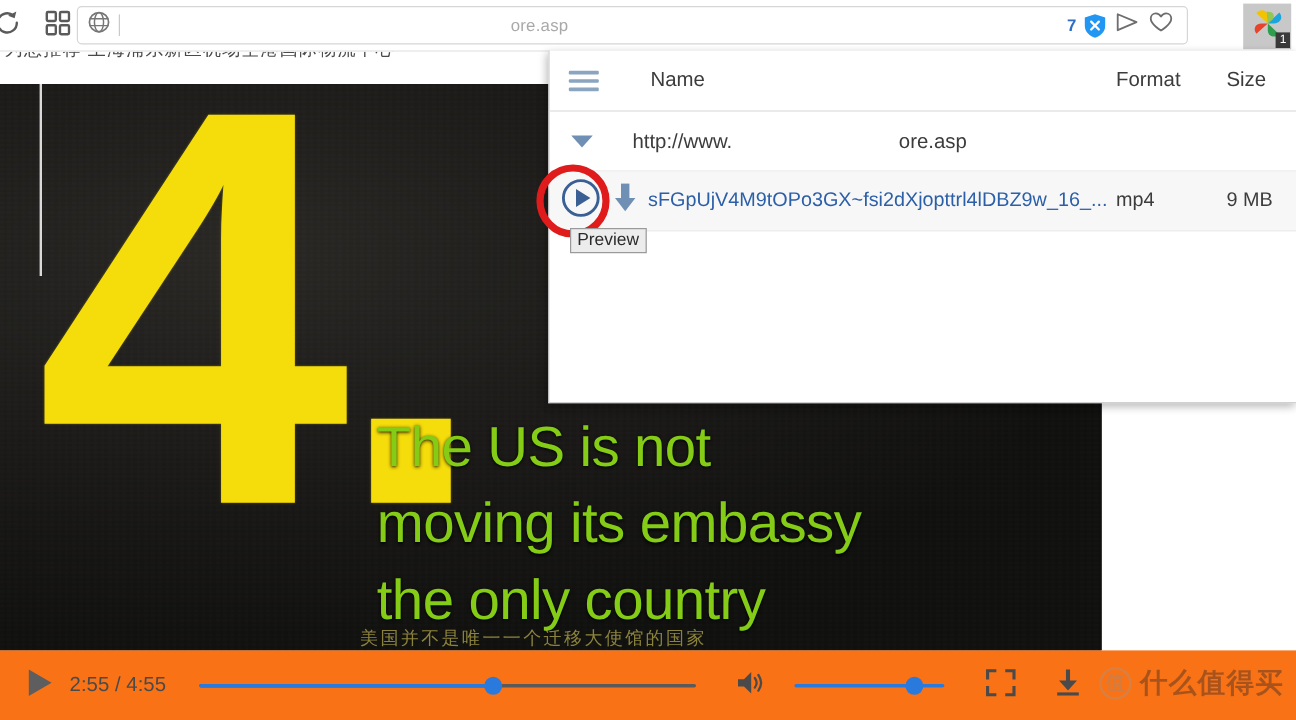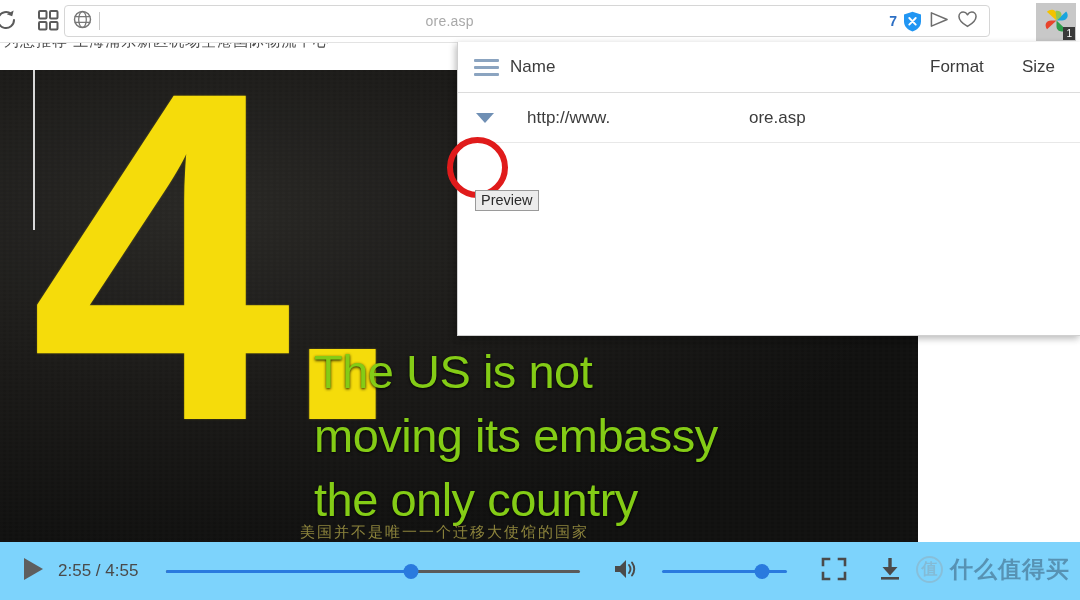--- a/index.html
+++ b/index.html
@@ -122,21 +122,21 @@
   }
   .subline {
     position: absolute; left: 300px; bottom: 0;
     font-size: 15px; color: #b5a94a; opacity: .75;
     white-space: nowrap; letter-spacing: 2px;
   }
 
   
   .controls {
     position: absolute; left: 0; top: 542px; width: 1080px; height: 58px;
-    background: #7dd3fc;
+    background: #f97316;
     display: flex; align-items: center;
   }
   .ctl-play {
     width: 46px; display: flex; align-items: center; justify-content: center;
     margin-left: 10px; color: #5e5e5e;
   }
   .ctl-time {
     font-size: 17px; color: #4a4a4a; margin-left: 2px;
     font-family: "Liberation Sans", sans-serif;
     white-space: nowrap;
@@ -197,21 +197,21 @@
   .dl-header {
     position: relative; height: 51px;
     border-bottom: 1px solid #dcdcdc;
     display: flex; align-items: center;
   }
   .dl-hamburger {
     width: 52px; display: flex; flex-direction: column; gap: 4px;
     align-items: center; justify-content: center; padding-left: 4px;
   }
   .dl-hamburger i { display: block; width: 25px; height: 3px; background: #8ba4c0; border-radius: 1px; }
-  .dl-col-name { font-size: 17px; color: #3c3c3c; flex: 1; }
+  .dl-col-name { font-size: 17px; color: #3c3c3c; flex: 1; margin-left: 32px; }
   .dl-col-format { font-size: 17px; color: #3c3c3c; width: 92px; }
   .dl-col-size { font-size: 17px; color: #3c3c3c; width: 58px; padding-right: 10px; text-align: left; }
 
   .dl-group {
     height: 50px; display: flex; align-items: center;
     border-bottom: 1px solid #e8e8e8;
     gap: 17px;
   }
   .dl-caret { width: 52px; display: flex; align-items: center; justify-content: center; padding-left: 2px; }
   .dl-caret svg { display: block; }
@@ -422,20 +422,41 @@
               <polygon points="0,1 18,1 9,11" fill="#6f8fb4"></polygon>
             </svg>
         </span>
       </div>
       <div class="dl-group-url">
         <span>http://www.</span>
         <span class="tail">ore.asp</span>
       </div>
     </div>
 
+    <div class="dl-row">
+      <div class="dl-play-cell">
+        <span>
+          <svg width="34" height="34" viewBox="0 0 34 34">
+            <circle cx="17" cy="17" r="14.5" fill="none" stroke="#3a5f94" stroke-width="2.4"></circle>
+            <polygon points="13,9.5 25,17 13,24.5" fill="#3a5f94"></polygon>
+          </svg>
+        </span>
+      </div>
+      <div class="dl-arrow-cell">
+        <span>
+          <svg width="20" height="28" viewBox="0 0 20 28">
+            <rect x="6.5" y="2" width="7" height="13" fill="#6f8fb4"></rect>
+            <polygon points="1.5,14 18.5,14 10,25" fill="#6f8fb4"></polygon>
+          </svg>
+        </span>
+      </div>
+      <div class="dl-fname">sFGpUjV4M9tOPo3GX~fsi2dXjopttrl4lDBZ9w_16_...</div>
+      <div class="dl-format">mp4</div>
+      <div class="dl-size">9 MB</div>
+    </div>
 
     <div class="dl-body"></div>
   </div>
 
   <div class="red-ring"></div>
   <div class="tooltip">Preview</div>
 
 </div>
 
 </body></html>

